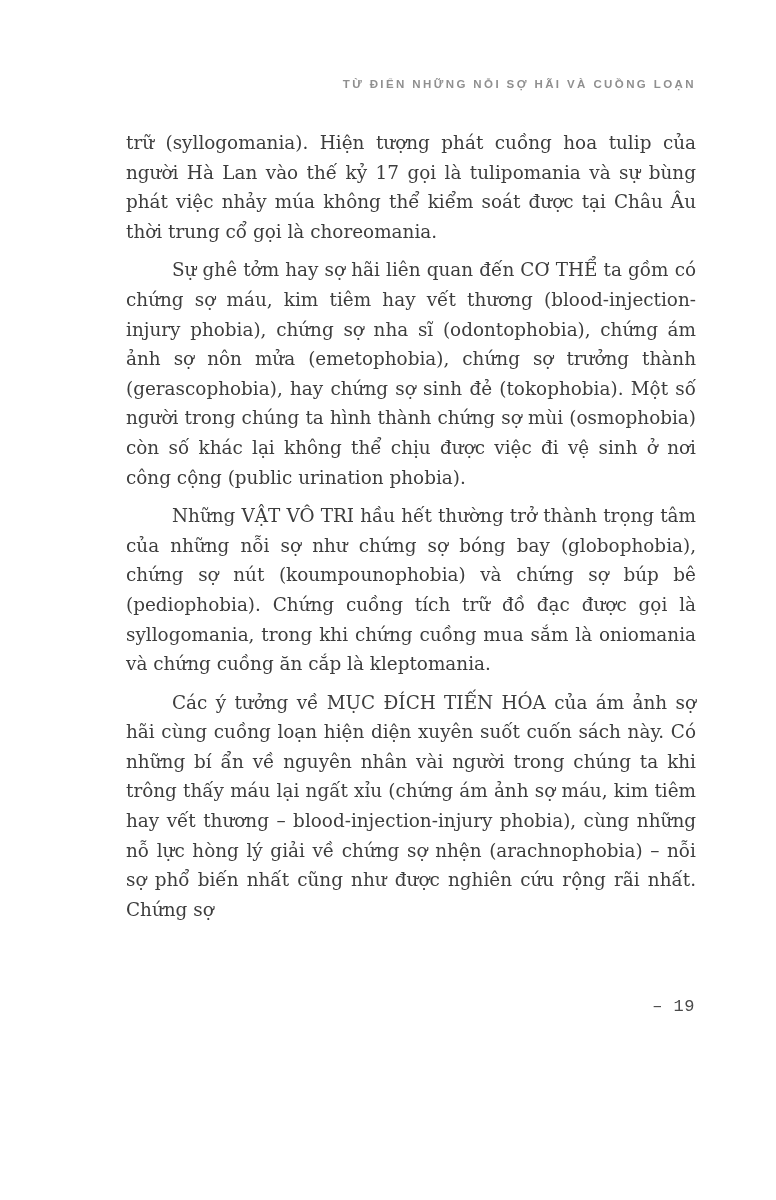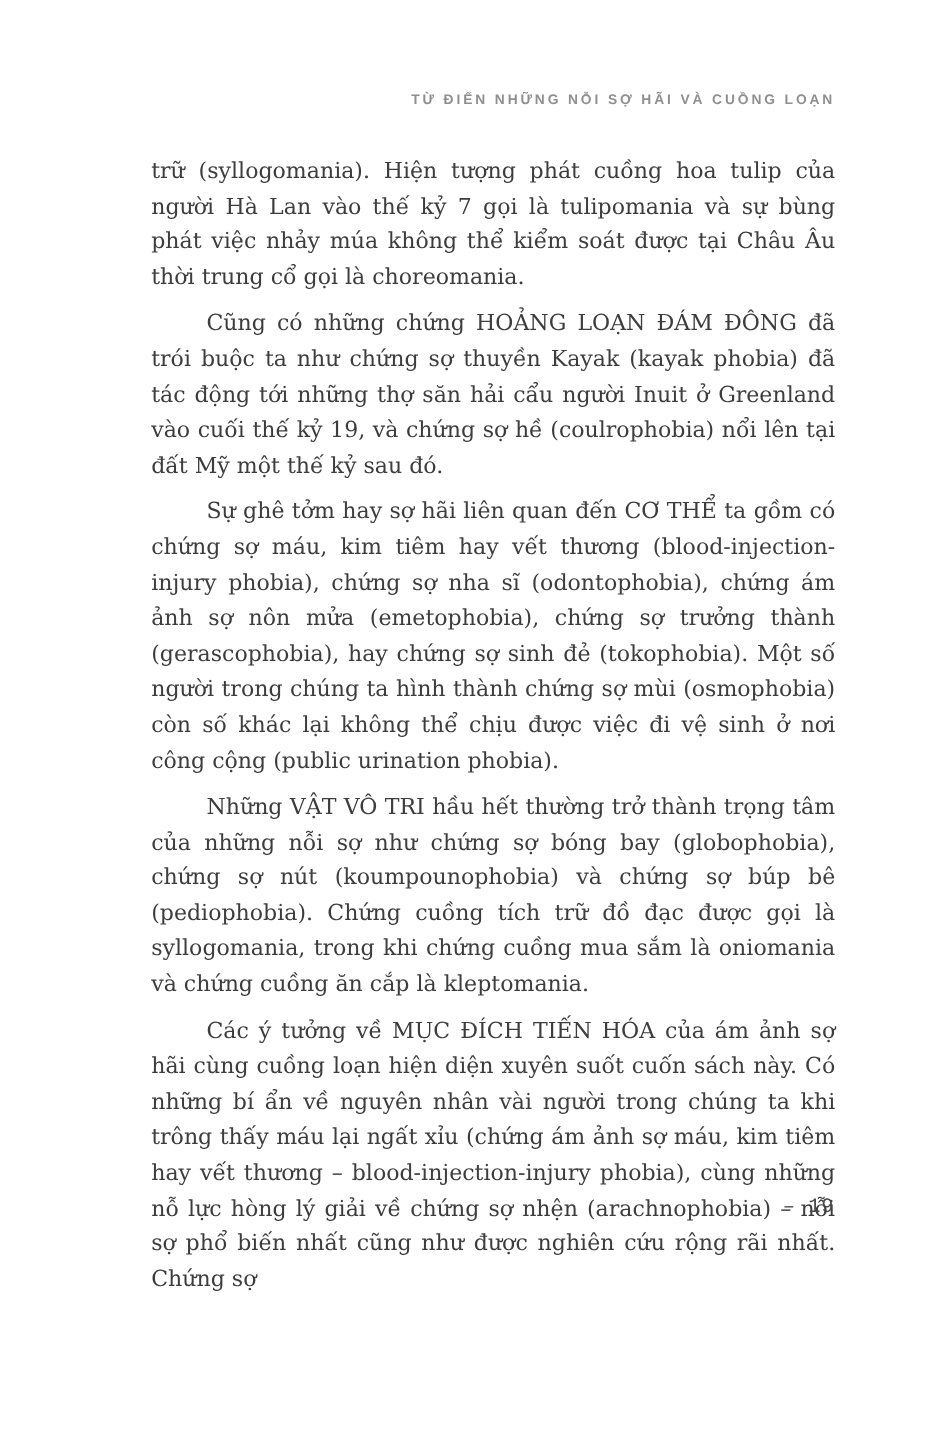--- a/index.html
+++ b/index.html
@@ -58,22 +58,21 @@
   }
 </style>
 </head>
 <body>
 
 <div class="page">
 
   <div class="running-header">TỪ ĐIỂN NHỮNG NỖI SỢ HÃI VÀ CUỒNG LOẠN</div>
 
   <div class="content">
-    <p class="para">trữ (syllogomania). Hiện tượng phát cuồng hoa tulip của người Hà Lan vào thế kỷ 7 gọi là tulipomania và sự bùng phát việc nhảy múa không thể kiểm soát được tại Châu Âu thời trung cổ gọi là choreomania.</p>
-    <p class="para indent">Cũng có những chứng HOẢNG LOẠN ĐÁM ĐÔNG đã trói buộc ta như chứng sợ thuyền Kayak (kayak phobia) đã tác động tới những thợ săn hải cẩu người Inuit ở Greenland vào cuối thế kỷ 19, và chứng sợ hề (coulrophobia) nổi lên tại đất Mỹ một thế kỷ sau đó.</p>
+    <p class="para">trữ (syllogomania). Hiện tượng phát cuồng hoa tulip của người Hà Lan vào thế kỷ 17 gọi là tulipomania và sự bùng phát việc nhảy múa không thể kiểm soát được tại Châu Âu thời trung cổ gọi là choreomania.</p>
     <p class="para indent">Sự ghê tởm hay sợ hãi liên quan đến CƠ THỂ ta gồm có chứng sợ máu, kim tiêm hay vết thương (blood-injection-injury phobia), chứng sợ nha sĩ (odontophobia), chứng ám ảnh sợ nôn mửa (emetophobia), chứng sợ trưởng thành (gerascophobia), hay chứng sợ sinh đẻ (tokophobia). Một số người trong chúng ta hình thành chứng sợ mùi (osmophobia) còn số khác lại không thể chịu được việc đi vệ sinh ở nơi công cộng (public urination phobia).</p>
     <p class="para indent">Những VẬT VÔ TRI hầu hết thường trở thành trọng tâm của những nỗi sợ như chứng sợ bóng bay (globophobia), chứng sợ nút (koumpounophobia) và chứng sợ búp bê (pediophobia). Chứng cuồng tích trữ đồ đạc được gọi là syllogomania, trong khi chứng cuồng mua sắm là oniomania và chứng cuồng ăn cắp là kleptomania.</p>
     <p class="para indent">Các ý tưởng về MỤC ĐÍCH TIẾN HÓA của ám ảnh sợ hãi cùng cuồng loạn hiện diện xuyên suốt cuốn sách này. Có những bí ẩn về nguyên nhân vài người trong chúng ta khi trông thấy máu lại ngất xỉu (chứng ám ảnh sợ máu, kim tiêm hay vết thương – blood-injection-injury phobia), cùng những nỗ lực hòng lý giải về chứng sợ nhện (arachnophobia) – nỗi sợ phổ biến nhất cũng như được nghiên cứu rộng rãi nhất. Chứng sợ</p>
   </div>
 
   <div class="page-number">– 19</div>
 
 </div>
 
 </body></html>

